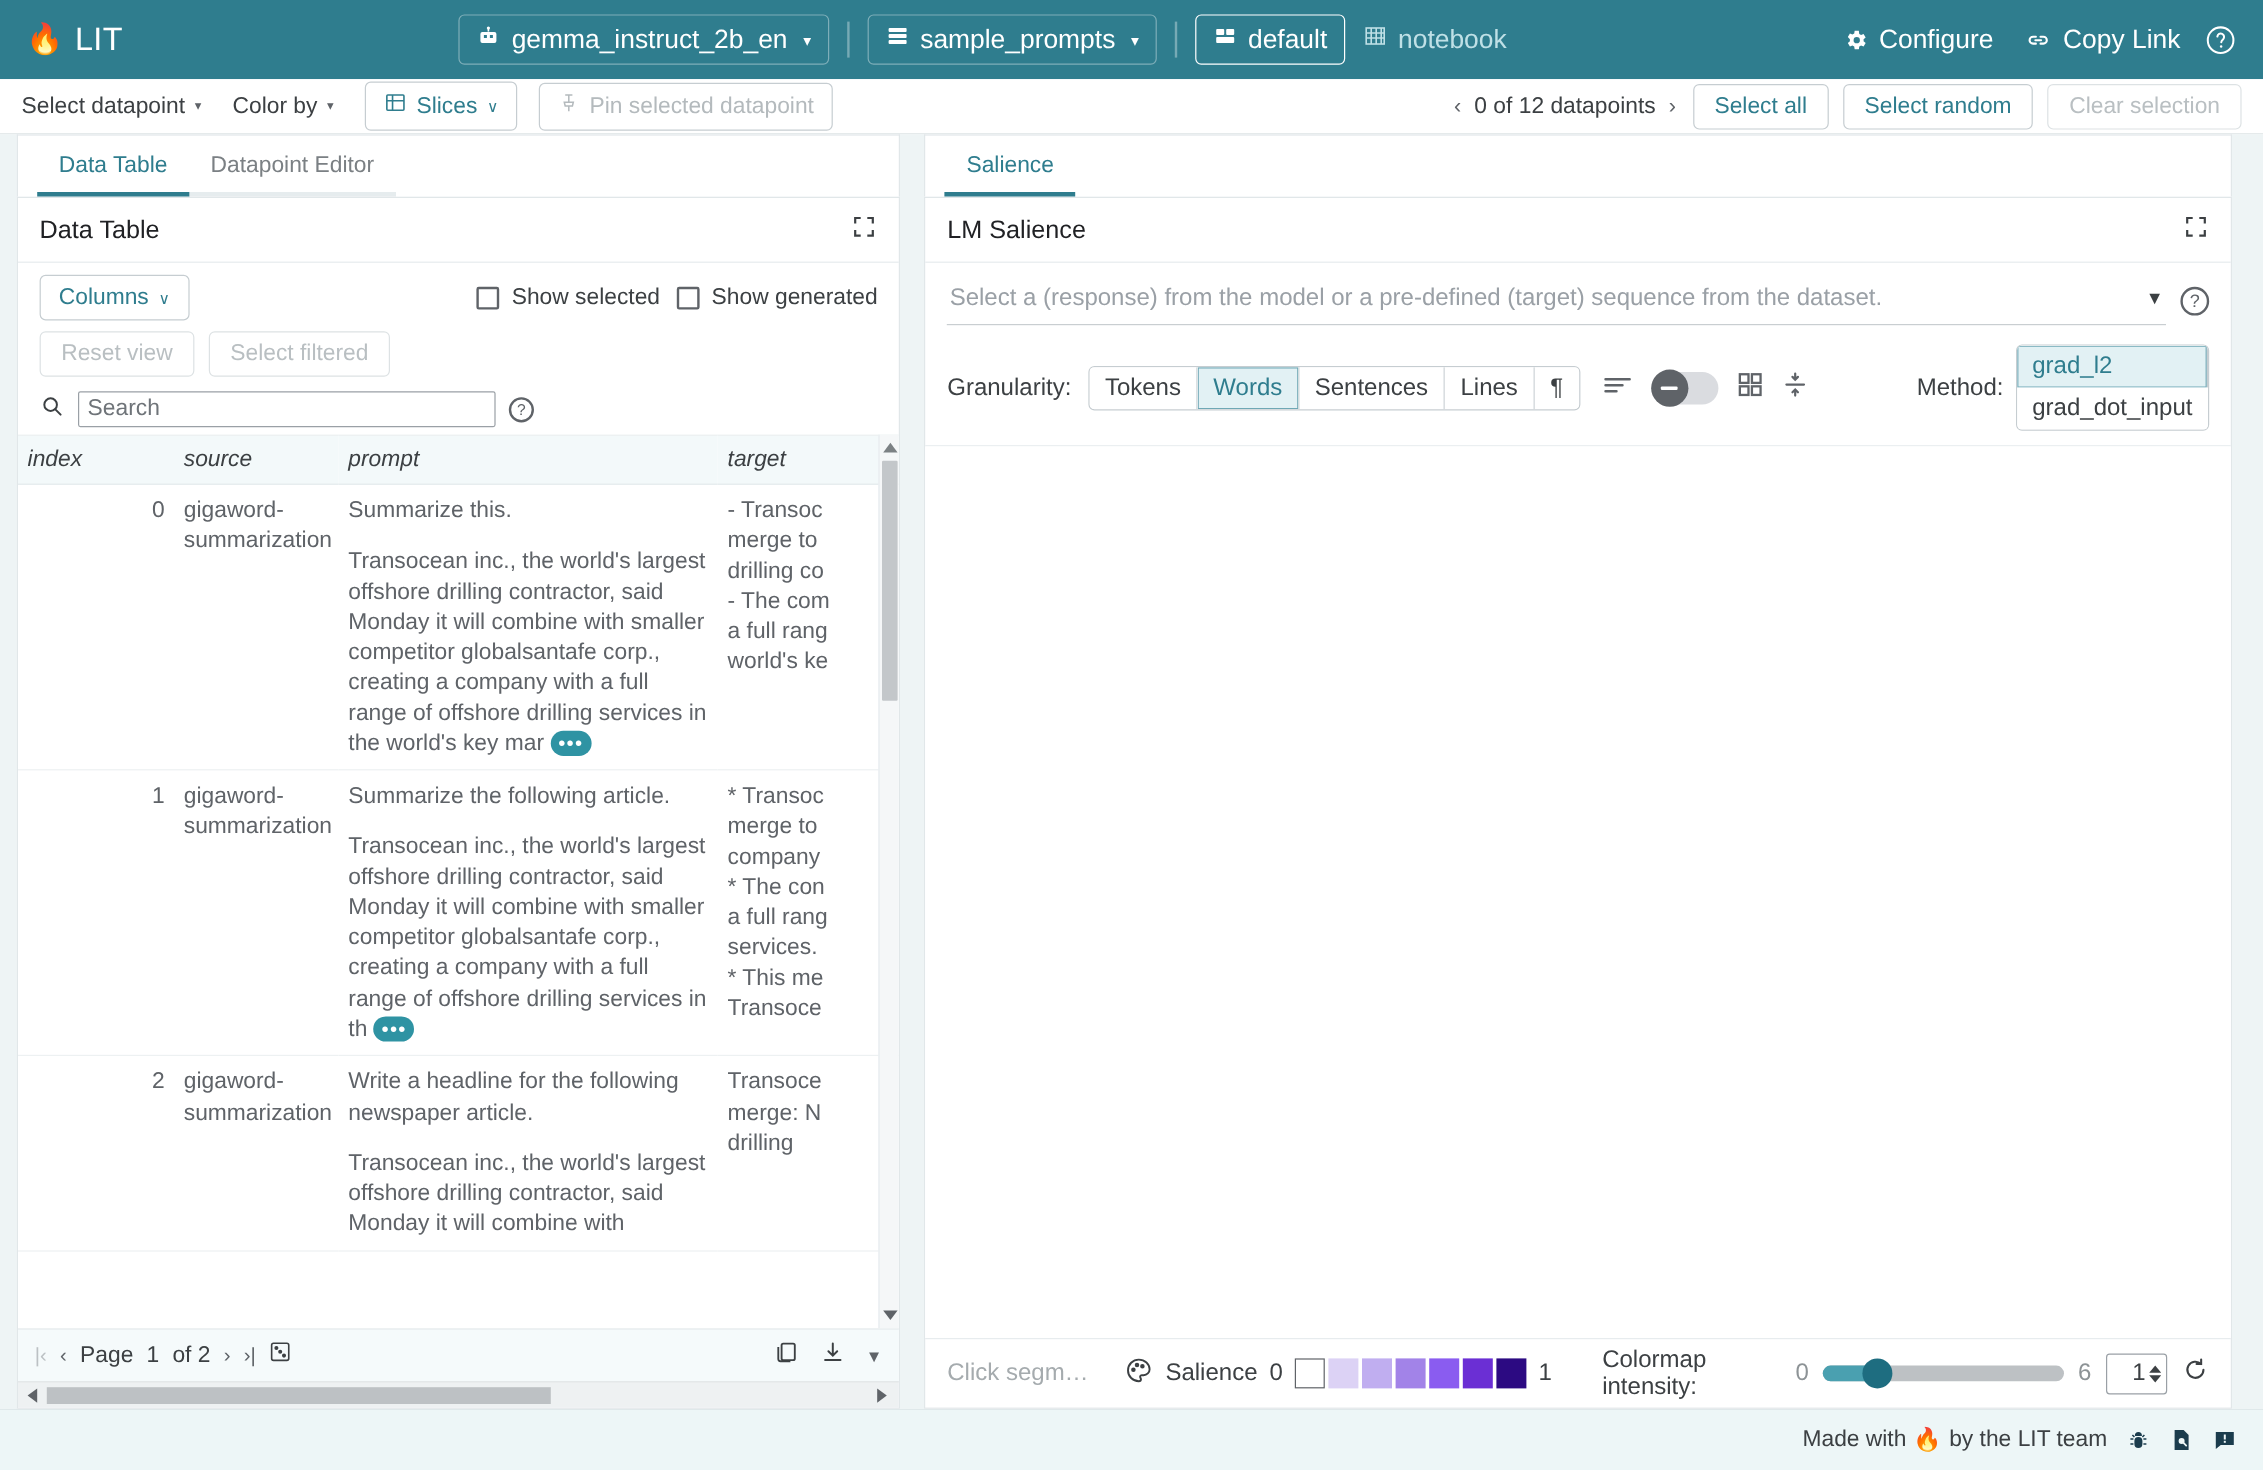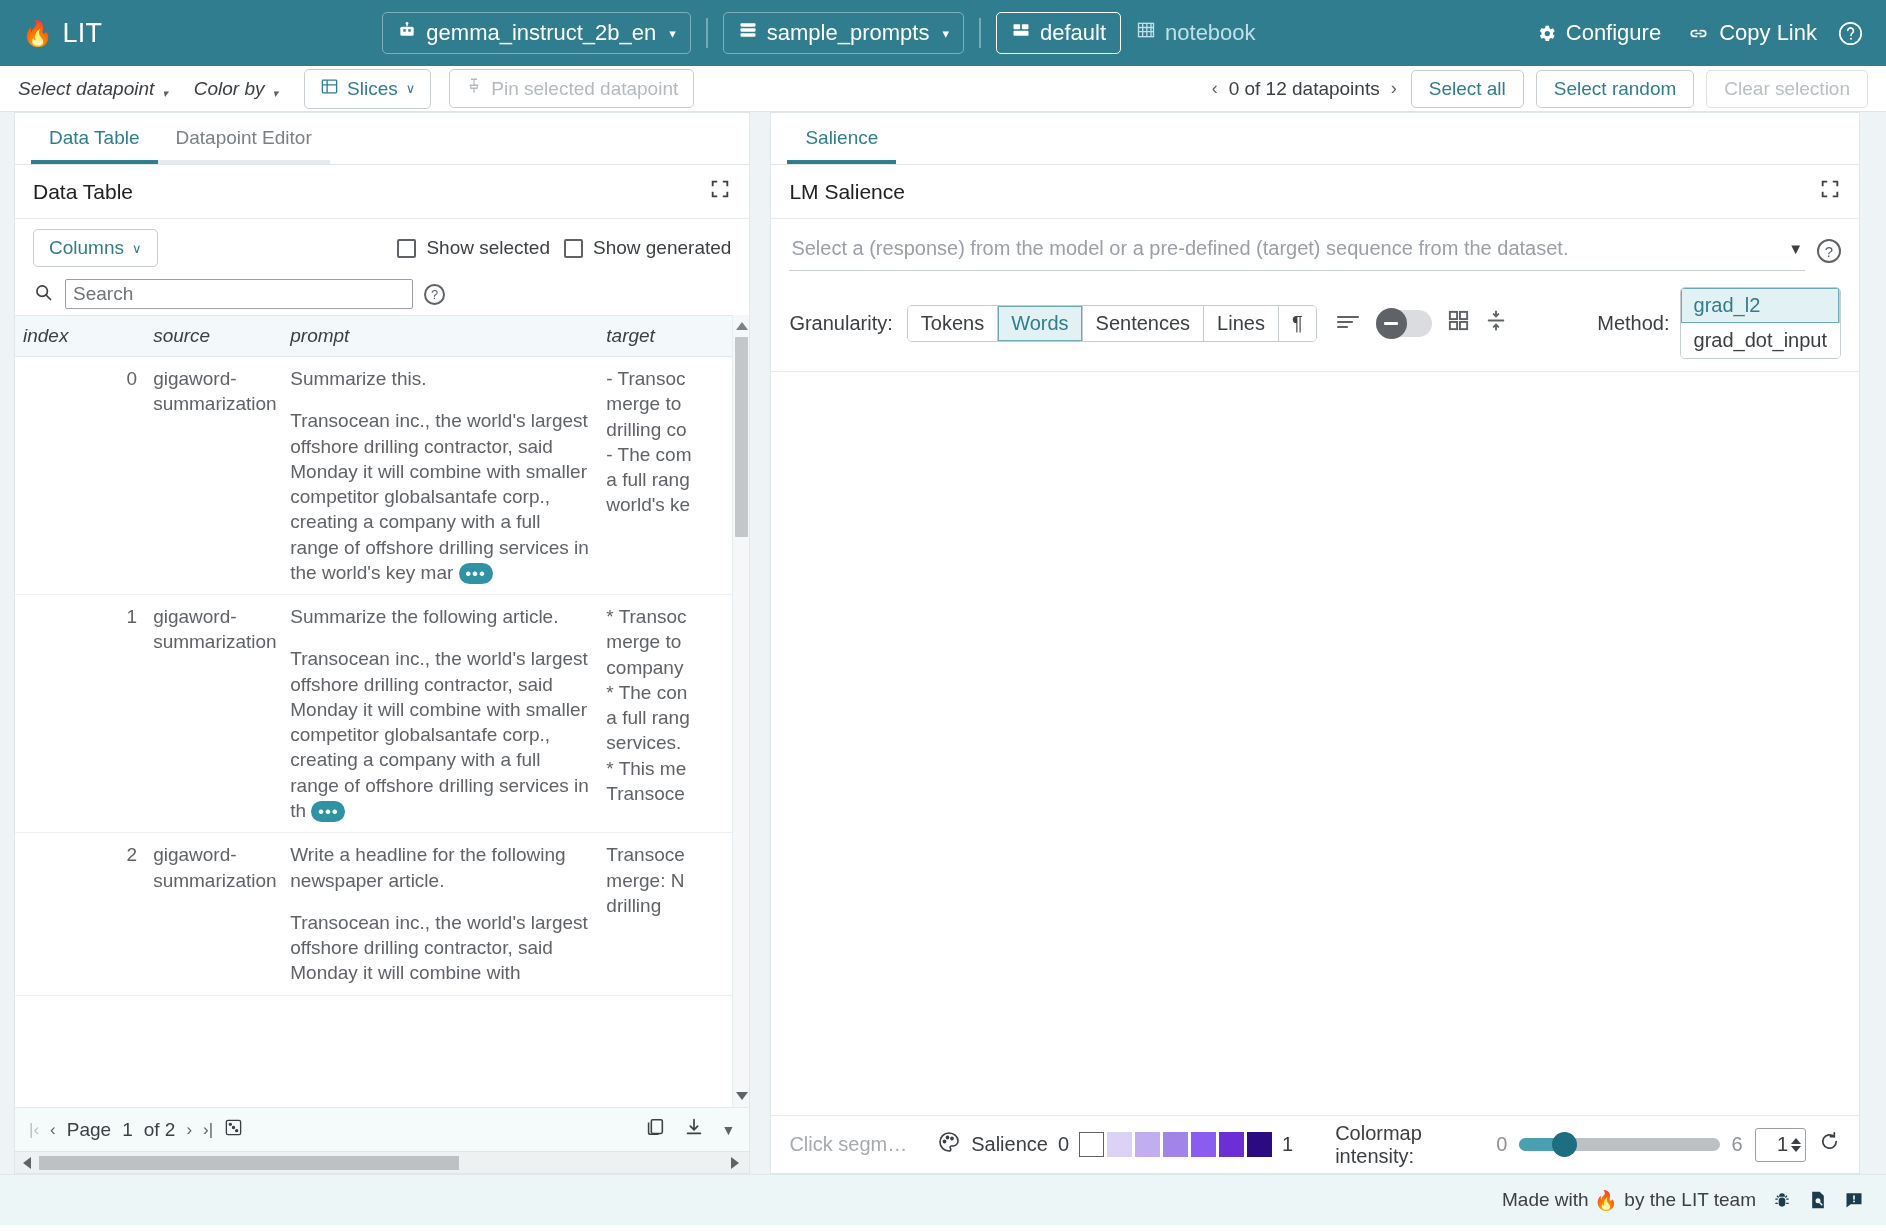--- a/index.html
+++ b/index.html
@@ -57,22 +57,22 @@
     height: 46px;
     background: #ffffff;
     border-bottom: 1px solid #dfe5e7;
     display: flex; align-items: center;
     padding: 0 18px;
     gap: 0;
     font-size: 19px;
     color: #3c4043;
   }
   .sb-item {
-    display: flex; align-items: flex-end; gap: 8px;
-    margin-right: 26px; white-space: nowrap; font-style: italic;
+    display: flex; align-items: center; gap: 8px;
+    margin-right: 26px; white-space: nowrap;
   }
   .sb-item .caret { font-size: 11px; color: #5f6368; }
   .btn-outline {
     border: 1px solid #c6cdd1;
     border-radius: 5px;
     background: #ffffff;
     padding: 7px 15px;
     font-size: 19px;
     color: #2f7d8e;
     display: flex; align-items: center; gap: 8px;
@@ -622,20 +622,24 @@
           <label class="chk">
             <span class="chkbox"></span>
             <span>Show selected</span>
           </label>
           <label class="chk">
             <span class="chkbox"></span>
             <span>Show generated</span>
           </label>
         </div>
 
+        <div class="dt-row2">
+          <button class="btn-plain disabled"><span>Reset view</span></button>
+          <button class="btn-plain disabled"><span>Select filtered</span></button>
+        </div>
 
         <div class="dt-row3">
           <span>
             <svg width="21" height="21" viewBox="0 0 24 24" fill="none" stroke="#3c4043" stroke-width="1.9">
                 <circle cx="10.5" cy="10.5" r="6"></circle>
                 <path d="M15 15l5 5" stroke-linecap="round"></path>
               </svg>
           </span>
           <input class="search-input" placeholder="Search" style="">
           <span class="q-ico sm">

